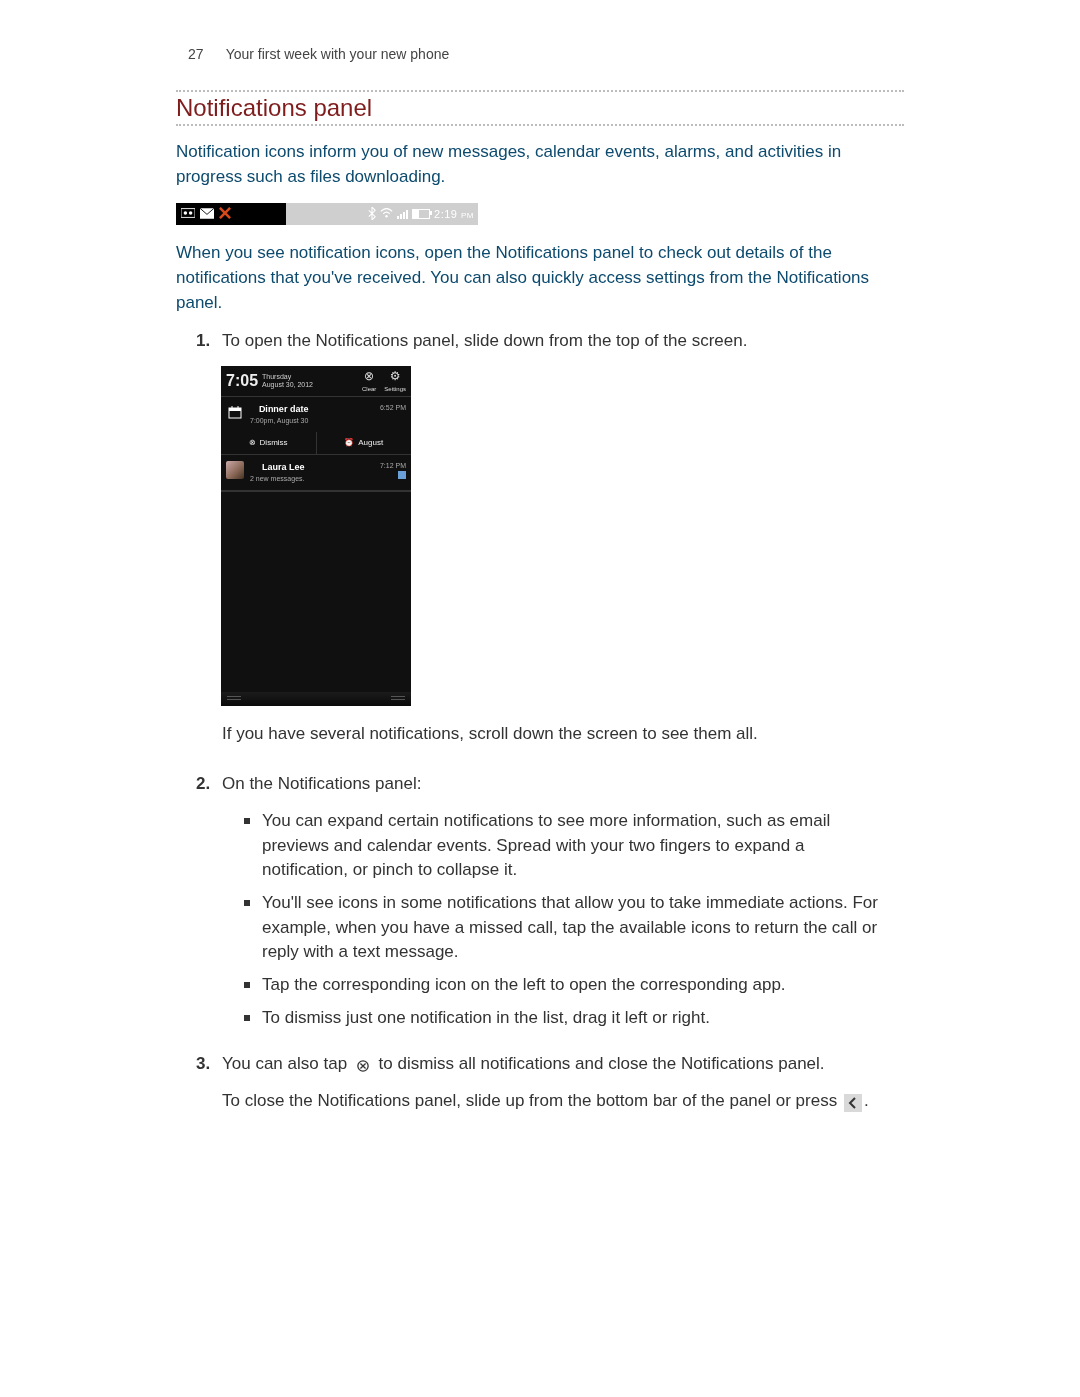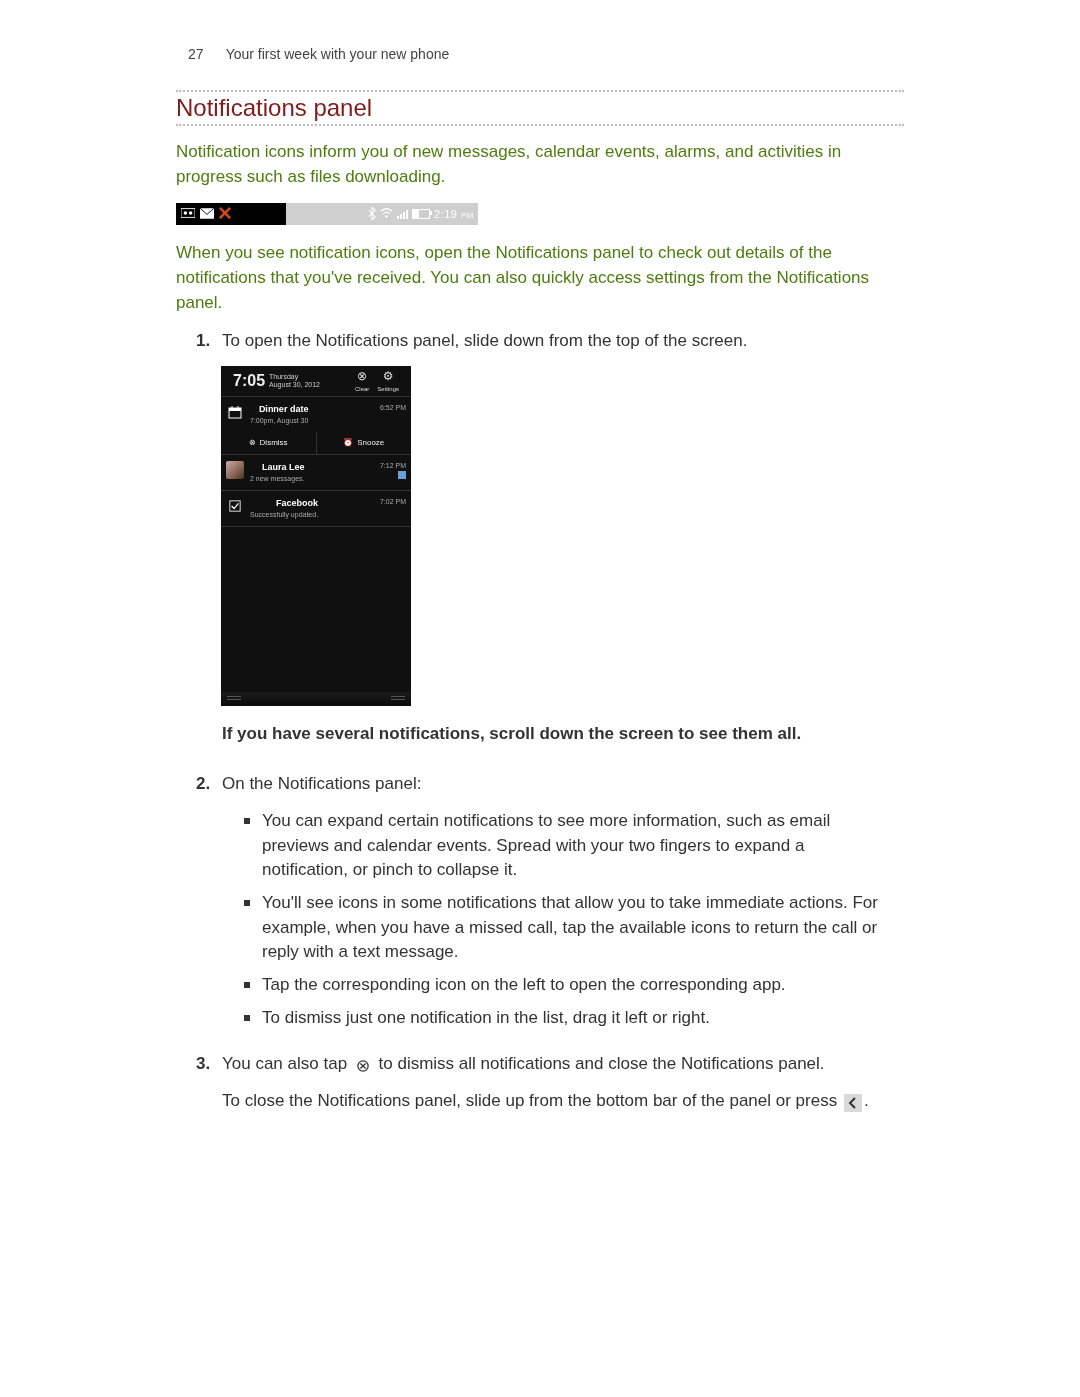--- a/index.html
+++ b/index.html
@@ -37,21 +37,21 @@
   h2.section-title {
     font-weight: 300;
     color: #7f1d1d;
     font-size: 24px;
     margin: 2px 0 2px 0;
   }
   p.body {
     font-size: 17px;
     line-height: 1.45;
     margin: 14px 0 14px 0;
-    color: #4d7c0f;
+    color: #0c4a6e;
     font-weight: 300;
   }
   
   .statusbar-figure {
     width: 302px;
     height: 22px;
     background: #cfcfcf;
     display: flex;
     align-items: stretch;
     margin: 10px 0 16px 0;
@@ -160,21 +160,21 @@
     color: #eee;
     font-family: "Helvetica Neue", Arial, sans-serif;
     margin: 10px 0 16px -1px;
     position: relative;
     font-weight: 400;
   }
   .phone .np-head {
     display: flex;
     align-items: center;
     height: 30px;
-    padding: 0 12px;
+    padding: 0 5px;
   }
   .phone .np-time { font-size: 16px; font-weight: 700; }
   .phone .np-date { font-size: 7px; line-height: 1.1; margin-left: 4px; color: #ccc; }
   .phone .np-actions { margin-left: auto; display: flex; gap: 8px; }
   .phone .np-act { text-align: center; font-size: 6px; color: #ddd; }
   .phone .np-act .glyph { font-size: 12px; display: block; }
   .phone .sep { height: 1px; background: #333; margin: 0; }
 
   .phone .row {
     display: flex;
@@ -219,21 +219,21 @@
   }
   .phone .dragbar::before,
   .phone .dragbar::after {
     content:""; position:absolute; top:4px; width:14px; height:6px;
     background-image:
       repeating-linear-gradient(#555 0 1px, transparent 1px 3px);
   }
   .phone .dragbar::before { left:6px; }
   .phone .dragbar::after  { right:6px; }
 
-  .step1-after { margin-top: 4px; font-weight: bold; }
+  .step1-after { margin-top: 4px; }
 
 </style>
 </head>
 <body>
 <div class="page">
 
 <div class="header-line">
   <span class="pnum">27</span>
   <span>Your first week with your new phone</span>
 </div>
@@ -338,49 +338,36 @@
         </div>
 
         <div class="act-row">
           <div class="half">
             <span>⊗</span>
             <span>Dismiss</span>
           </div>
           <div class="divider"></div>
           <div class="half">
             <span>⏰</span>
-            <span>Snooze</span>
+            <span>August</span>
           </div>
         </div>
         <div class="sep"></div>
 
         <div class="row">
           <span class="avatar"></span>
           <span>
             <div class="title">Laura Lee</div>
             <div class="sub">2 new messages.</div>
           </span>
           <span class="tstamp">7:12 PM</span>
           <span class="mini"></span>
         </div>
         <div class="sep"></div>
 
-        <div class="row">
-          <span class="icon">
-            <svg viewBox="0 0 14 14" width="12" height="12">
-                  <rect x="1" y="1" width="12" height="12" fill="none" stroke="#fff"></rect>
-                  <path d="M3 7 L6 10 L11 4" fill="none" stroke="#fff" stroke-width="1.5"></path>
-                </svg>
-          </span>
-          <span>
-            <div class="title">Facebook</div>
-            <div class="sub">Successfully updated.</div>
-          </span>
-          <span class="tstamp">7:02 PM</span>
-        </div>
         <div class="sep"></div>
 
 
         <div class="dragbar"></div>
       </div>
 
       <p class="step1-after">If you have several notifications, scroll down the screen to see them all.</p>
     </li>
 
     <li>

